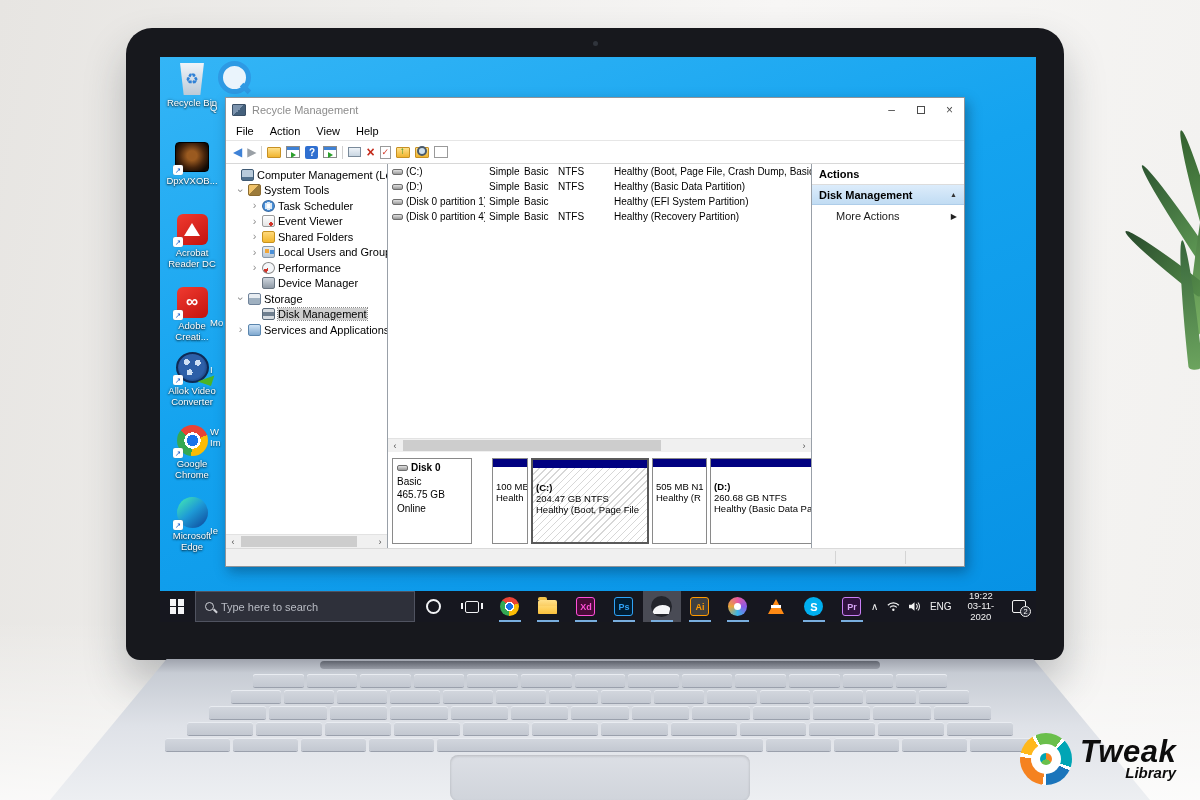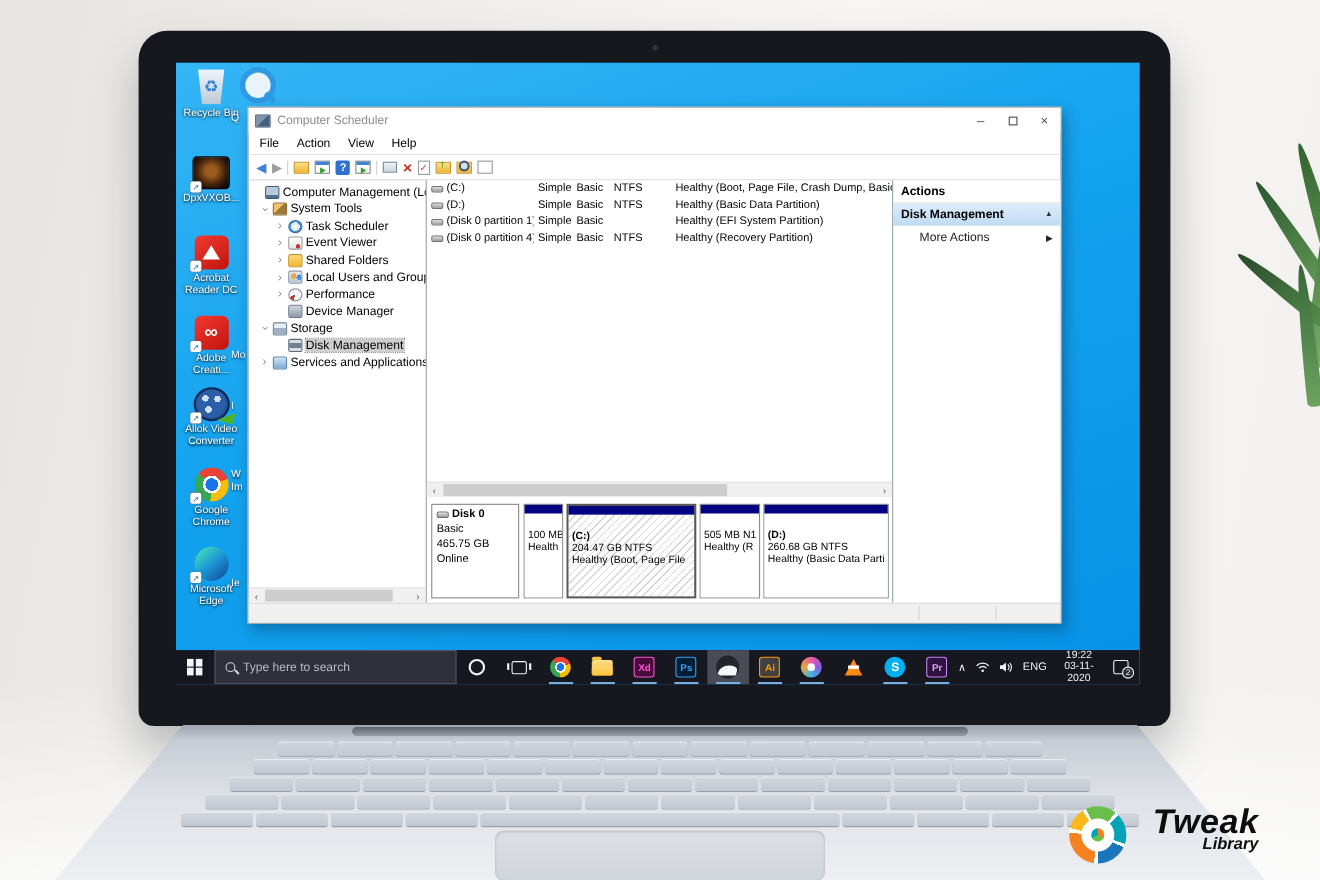--- a/index.html
+++ b/index.html
@@ -134,21 +134,21 @@
   .cpane{flex:1;display:flex;flex-direction:column;min-width:0;background:#fff}
   .vhead,.vrow{display:grid;grid-template-columns:97px 35px 34px 56px 1fr;align-items:center}
   .vhead{height:17px;border-bottom:1px solid #e0e0e0;font-size:10.5px;flex:none}
   .vhead span{padding-left:4px;height:100%;display:flex;align-items:center;border-right:1px solid #e0e0e0;
               white-space:nowrap;overflow:hidden}
   .vrow{height:15px;font-size:10px;flex:none}
   .vc{padding-left:4px;white-space:nowrap;overflow:hidden}
   .vc1{display:flex;align-items:center;gap:3px}
   .volico{width:11px;height:6px;background:linear-gradient(#e0e0e0,#9a9a9a);border:1px solid #6f6f6f;border-radius:2px;flex:none}
   .vspacer{flex:1}
-  .diskarea{height:96px;display:flex;gap:4px;padding:6px 4px 4px 4px;flex:none}
+  .diskarea{height:96px;display:flex;gap:20px;padding:6px 4px 4px 4px;flex:none}
   .diskbox{width:80px;border:1px solid #8a8a8a;padding:2px 4px;font-size:10px;line-height:13.5px;background:#fff;flex:none}
   .diskbox .drow{display:flex;align-items:center;gap:3px;font-weight:bold}
   .parts{flex:1;display:flex;gap:3px;min-width:0}
   .part{display:flex;flex-direction:column;border:1px solid #8a8a8a}
   .pstrip{height:8px;background:#010181;flex:none}
   .pbody{flex:1;padding:14px 3px;font-size:9.5px;line-height:11px;white-space:nowrap;overflow:hidden;background:#fff}
   .part.sel{border:2px solid #5a5a5a}
   .part.sel .pbody{background:repeating-linear-gradient(135deg,#fff 0 4px,#d7d7d7 4px 5px)}
   .pt{font-weight:bold;min-height:0}
   .legend{height:17px;display:flex;align-items:center;gap:16px;padding-left:5px;border-top:1px solid #cfcfcf;
@@ -212,21 +212,21 @@
   .x-skype{width:19px;height:19px;border-radius:50%;background:#00aff0;color:#fff;font-size:11px;font-weight:bold;
            display:flex;align-items:center;justify-content:center}
   .tray{margin-left:auto;display:flex;align-items:center;gap:9px;padding-right:10px;color:#f2f2f2}
   .chev{font-size:10px}
   .lang{font-size:10px}
   .clock{font-size:9.5px;line-height:10.5px;text-align:center}
   .notif{position:relative;width:16px;height:13px;border:1.4px solid #f2f2f2;border-radius:2px;margin-left:2px}
   .badge{position:absolute;right:-6px;bottom:-5px;width:11px;height:11px;border-radius:50%;background:#2b2d37;
          border:1px solid #f2f2f2;font-size:7.5px;display:flex;align-items:center;justify-content:center;color:#fff}
   
-  .brand{position:absolute;left:972px;top:733px;display:flex;gap:24px}
+  .brand{position:absolute;left:1020px;top:733px;display:flex;align-items:center;gap:8px}
   .brand-ring{width:52px;height:52px;border-radius:50%;position:relative;
     background:conic-gradient(from 210deg,#f58220 0 64deg,#fff 64deg 74deg,#ffb81c 74deg 118deg,#fff 118deg 126deg,
                #6abf4b 126deg 188deg,#fff 188deg 196deg,#00a5b5 196deg 258deg,#fff 258deg 266deg,
                #1b75bb 266deg 330deg,#fff 330deg 338deg,#f58220 338deg 360deg)}
   .brand-core{position:absolute;left:11px;top:11px;width:30px;height:30px;border-radius:50%;background:#fff;
     display:flex;align-items:center;justify-content:center}
   .brand-dot{width:12px;height:12px;border-radius:50%;
     background:conic-gradient(#f58220 0 120deg,#6abf4b 120deg 240deg,#00a5b5 240deg 360deg)}
   .brand-text{display:flex;flex-direction:column;align-items:flex-end}
   .brand-name{font-size:31px;font-weight:900;font-style:italic;color:#0d0d0d;line-height:28px;letter-spacing:.5px}
@@ -314,21 +314,21 @@
       </div>
       <span class="frag" style="top:46px">Q</span>
       <span class="frag" style="top:261px">Mo</span>
       <span class="frag" style="top:308px">I</span>
       <span class="frag" style="top:370px">W Im</span>
       <span class="frag" style="top:469px">Ie</span>
 
       <div class="cm-window">
         <div class="tbar">
           <span class="tbar-ic"></span>
-          <span class="tbar-title">Computer Scheduler</span>
+          <span class="tbar-title">Recycle Management</span>
           <span class="wbtns">
             <span class="wbtn">–</span>
             <span class="wbtn">
                 <i class="maxsq"></i>
               </span>
             <span class="wbtn">×</span>
           </span>
         </div>
         <div class="mbar">
           <span class="mitem">File</span>

